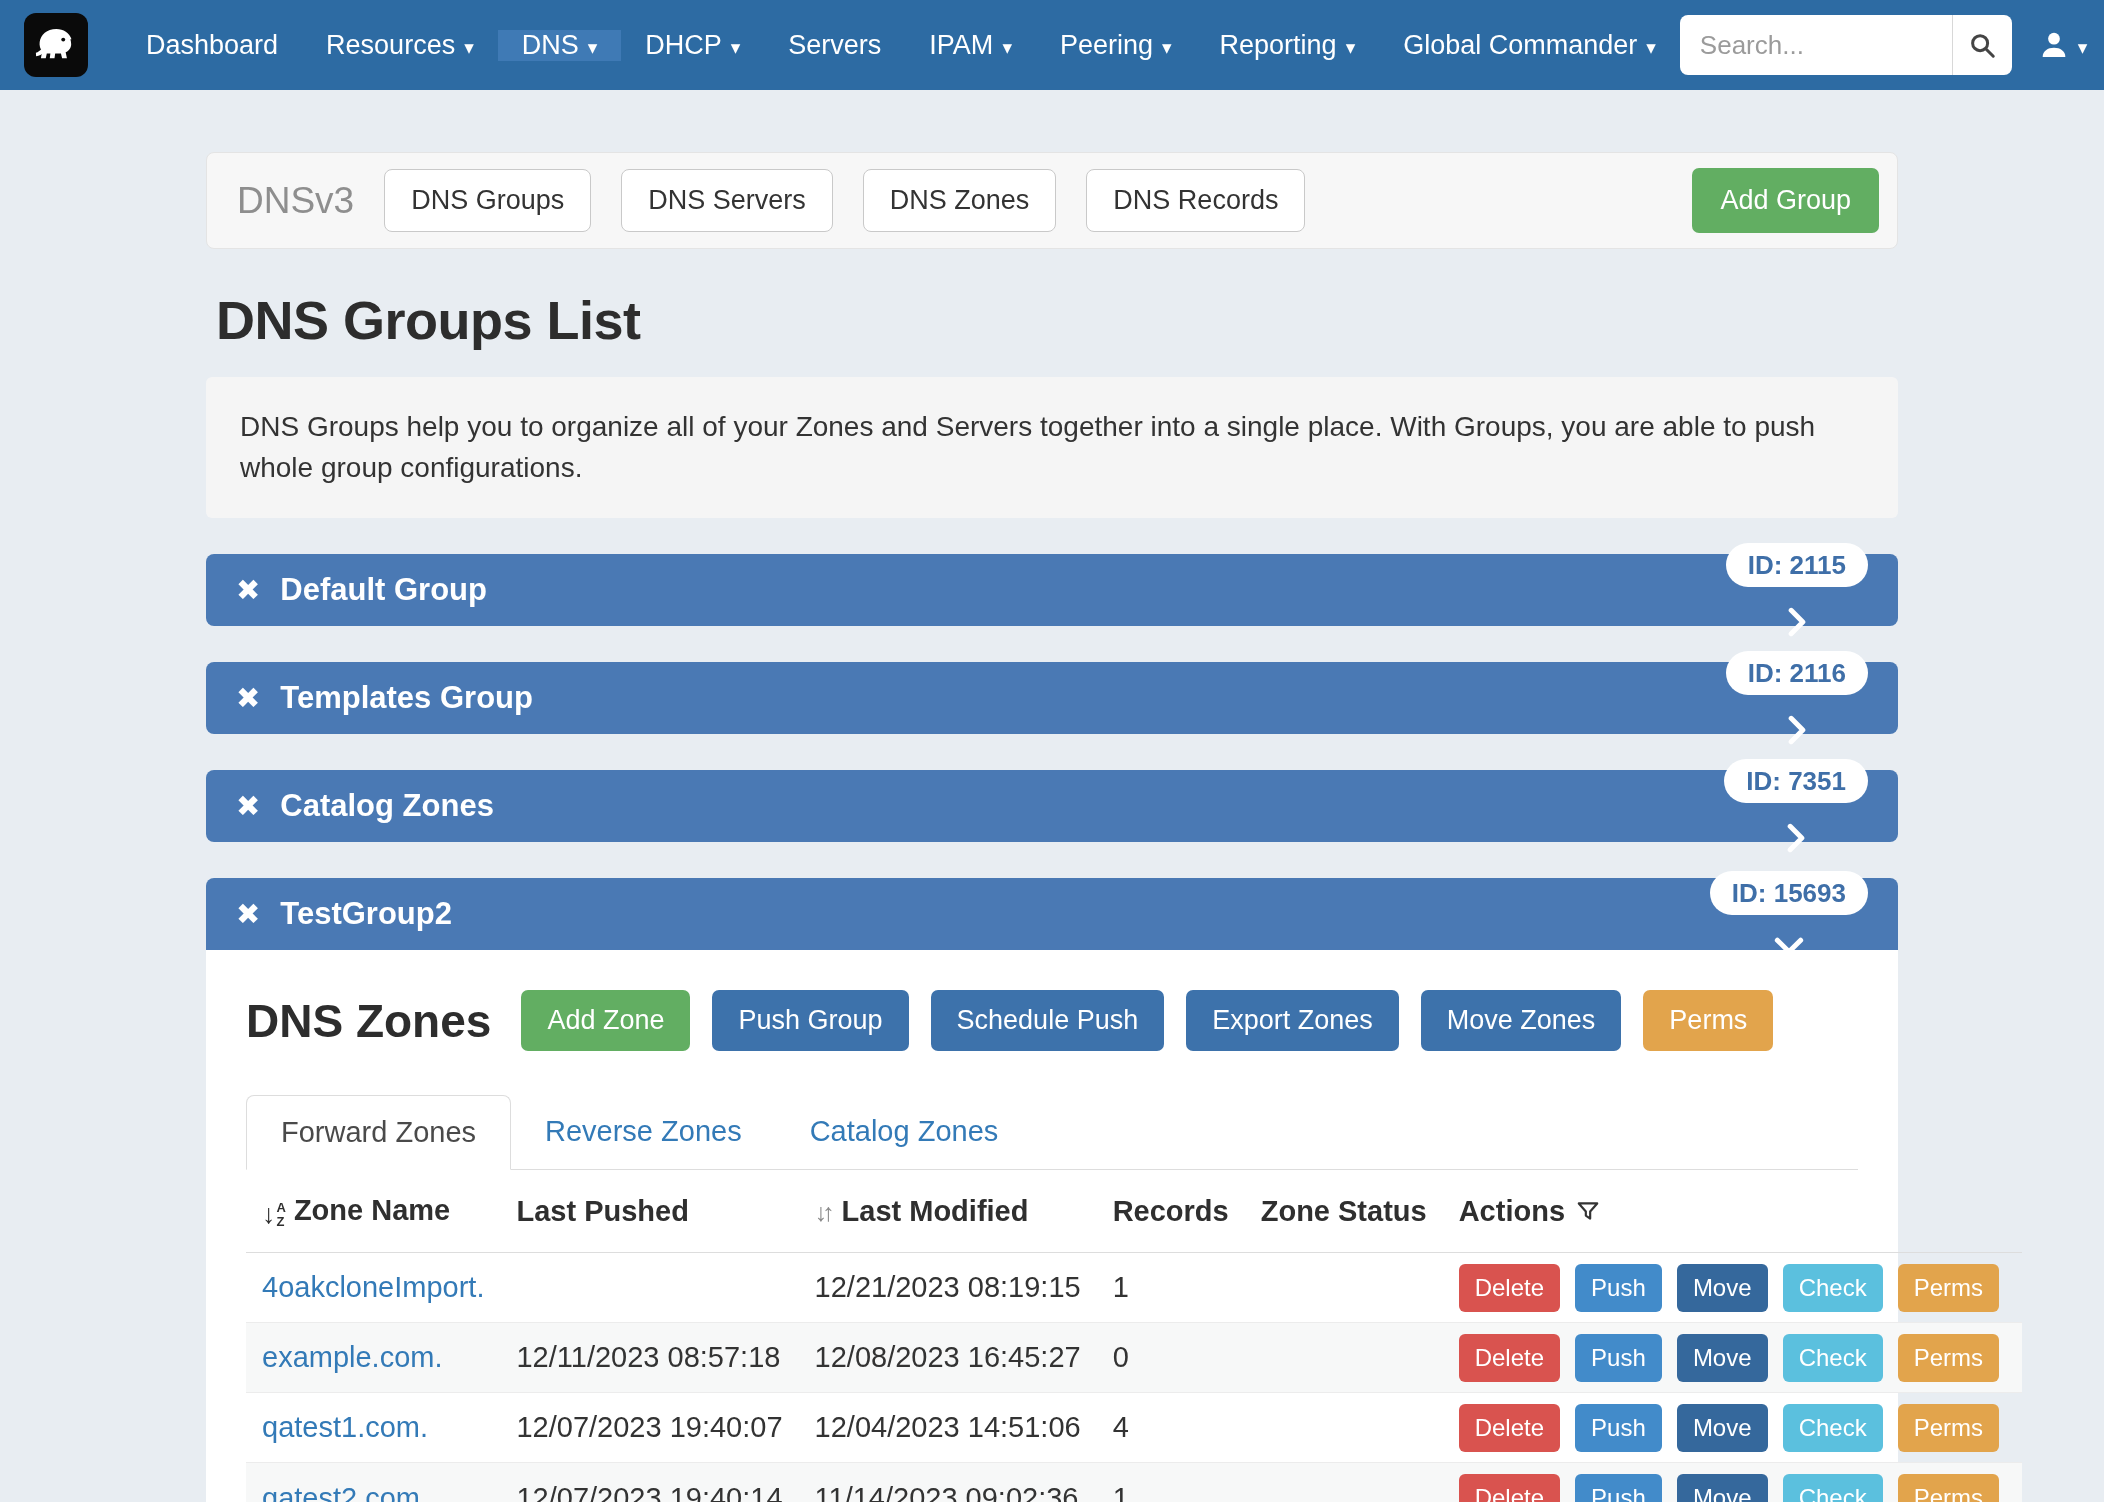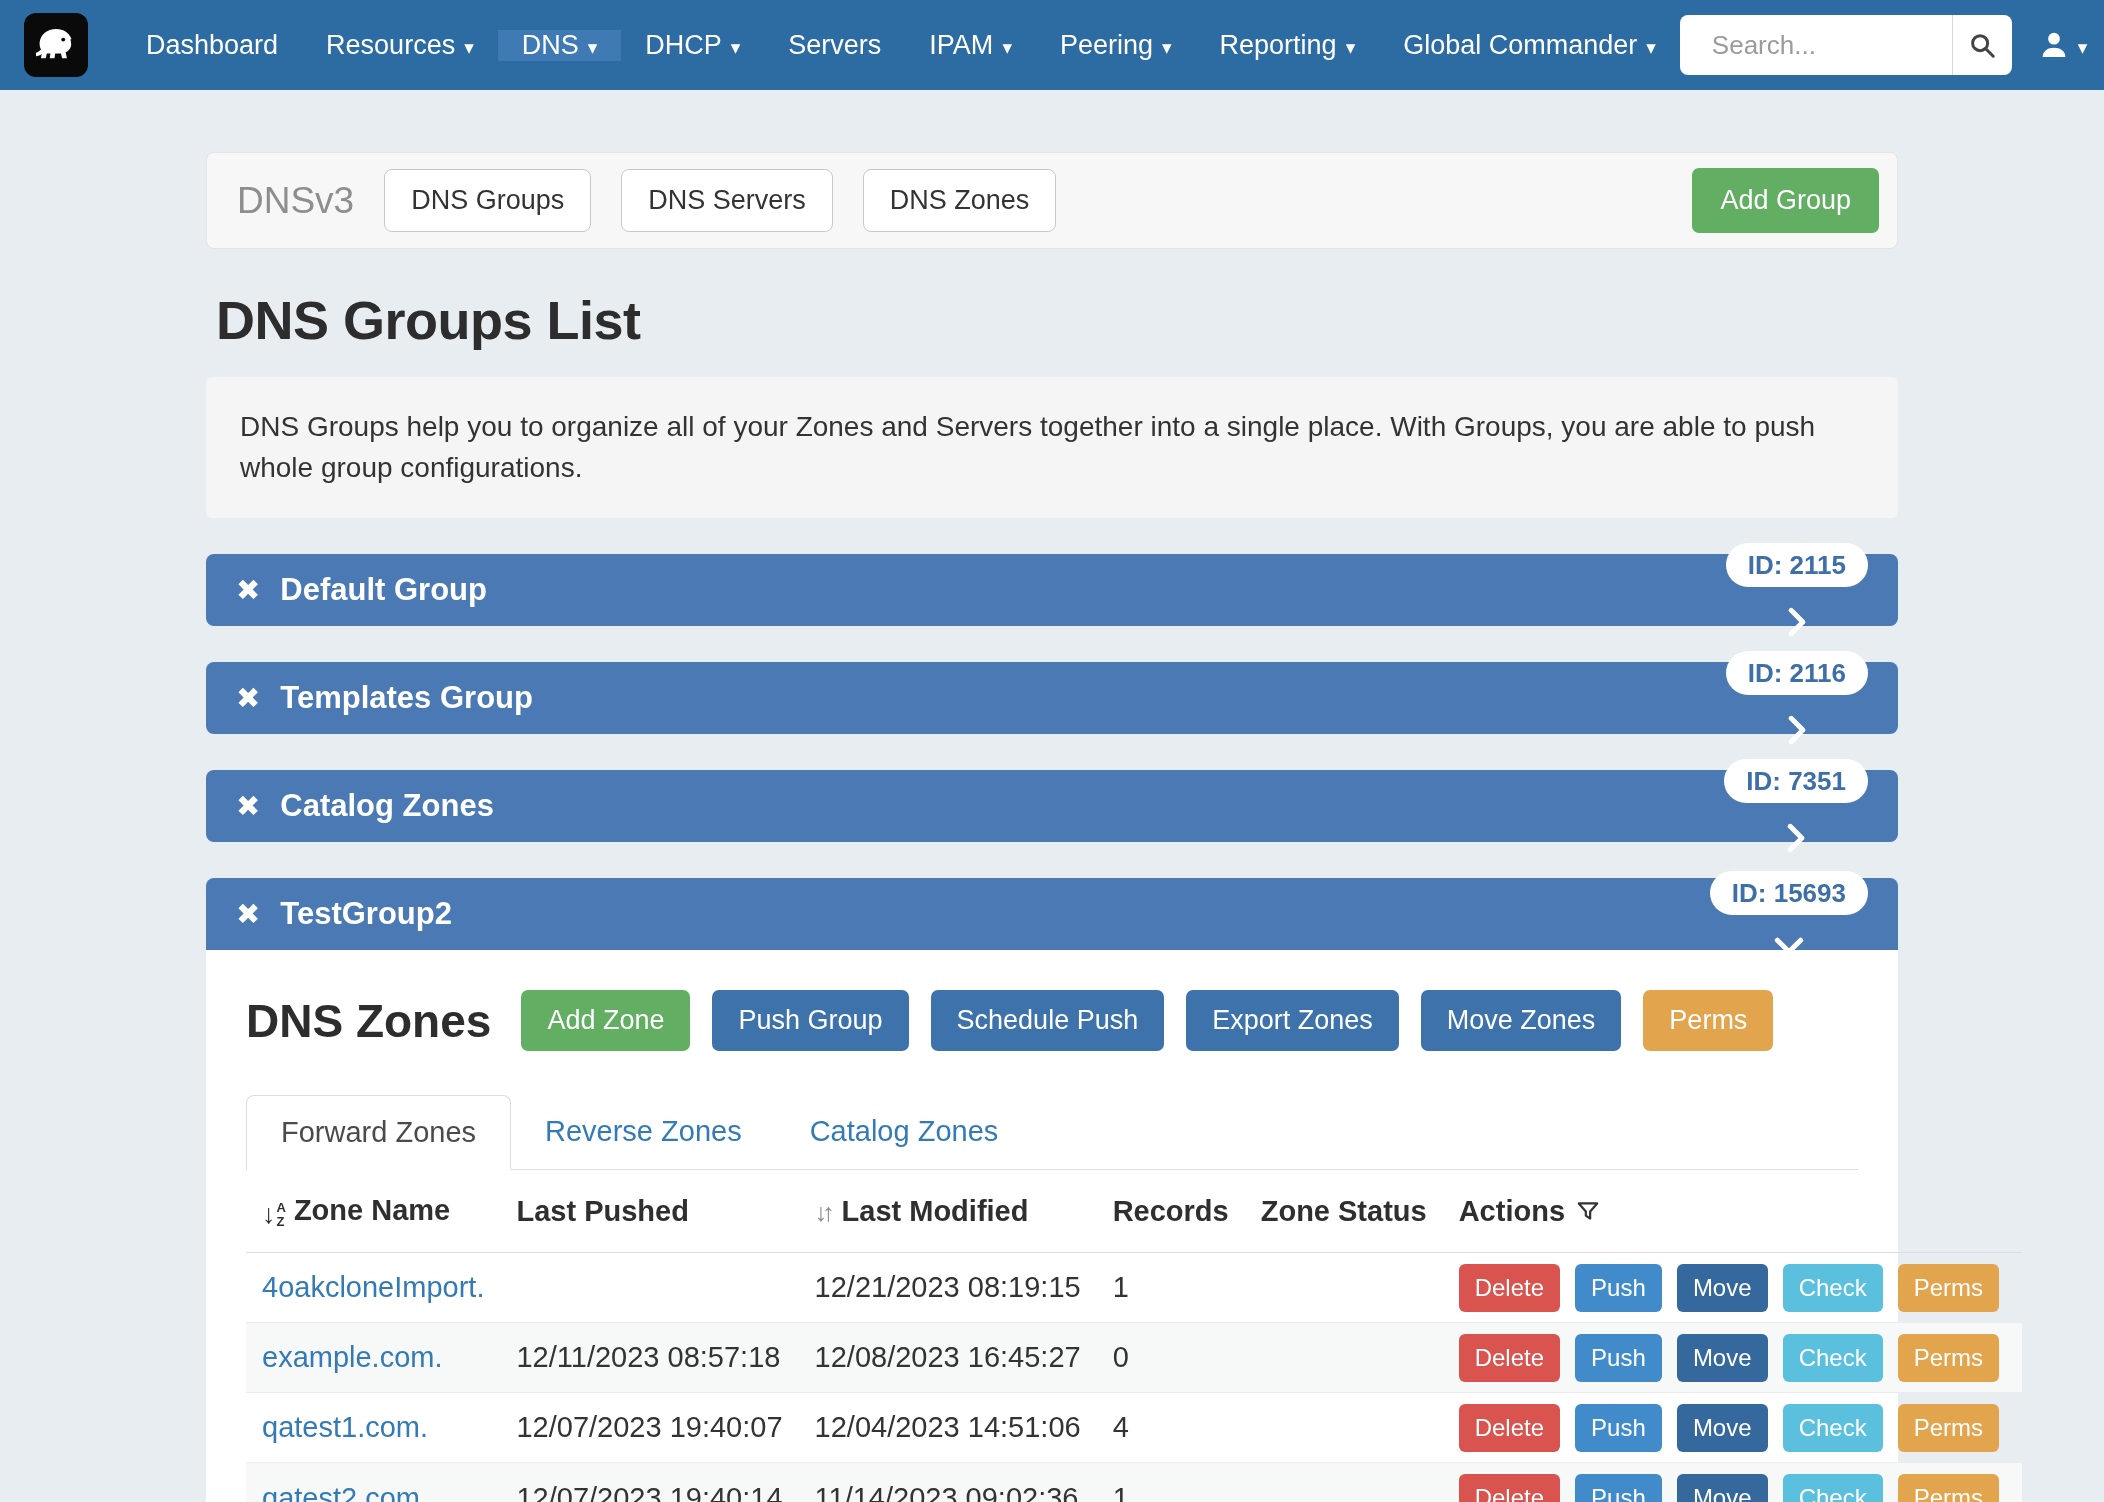--- a/index.html
+++ b/index.html
@@ -26,21 +26,21 @@
   .nav-item {
     display: flex; align-items: center; gap: 9px; padding: 0 24px;
     color: #fff; font-size: 27px; cursor: pointer; white-space: nowrap;
   }
   .nav-item.active { background: #3f7ab5; }
   .caret { font-size: 19px; line-height: 1; position: relative; top: 2px; }
   .navbar-right { margin-left: auto; display: flex; align-items: center; }
   .search-group { display: flex; height: 60px; }
   .search-input {
     width: 272px; border: none; border-radius: 8px 0 0 8px;
-    padding: 0 32px; font-size: 26px; color: #0f766e; outline: none;
+    padding: 0 20px; font-size: 26px; color: #0f766e; outline: none;
   }
   .search-input::placeholder { color: #9b9b9b; }
   .search-btn {
     width: 60px; background: #fff; border: none; border-left: 1px solid #d8d8d8;
     border-radius: 0 8px 8px 0; display: flex; align-items: center; justify-content: center;
   }
   .user-menu { display: flex; align-items: center; gap: 8px; color: #fff; margin-left: 26px; cursor: pointer; }
 
   
   .container { width: 1692px; margin: 0 auto; }
@@ -201,20 +201,21 @@
   </div>
 </nav>
 
 <div class="container">
 
   <div class="dns-toolbar">
     <span class="dns-brand">DNSv3</span>
     <button class="tb-btn">DNS Groups</button>
     <button class="tb-btn">DNS Servers</button>
     <button class="tb-btn">DNS Zones</button>
+    <button class="tb-btn">DNS Records</button>
     <button class="btn-add-group">Add Group</button>
   </div>
 
   <h1 class="page-title">DNS Groups List</h1>
   <div class="info-box">DNS Groups help you to organize all of your Zones and Servers together into a single place. With Groups, you are able to push whole group configurations.</div>
 
   <div class="group-bar">
     <span class="group-x">✖</span>
     <span class="group-name">Default Group</span>
     <span class="group-right">

